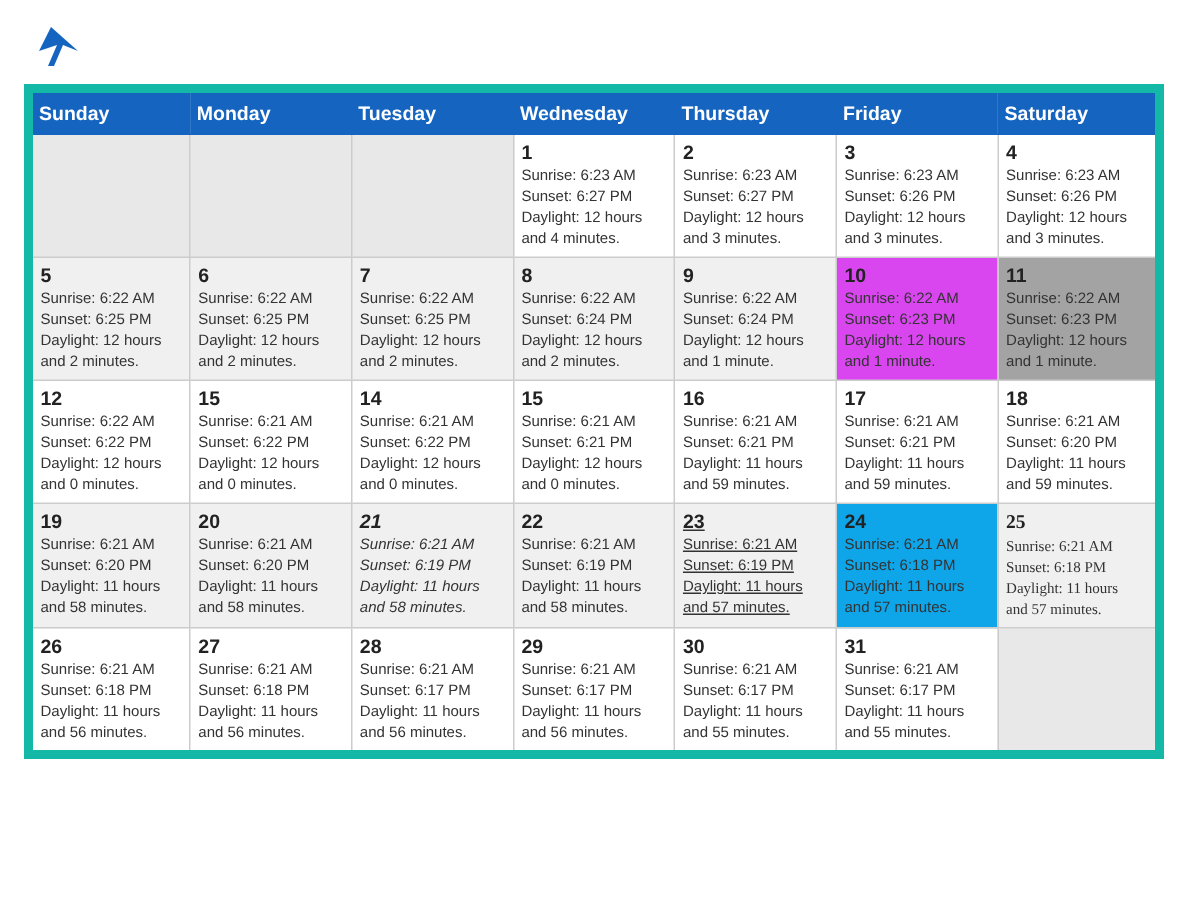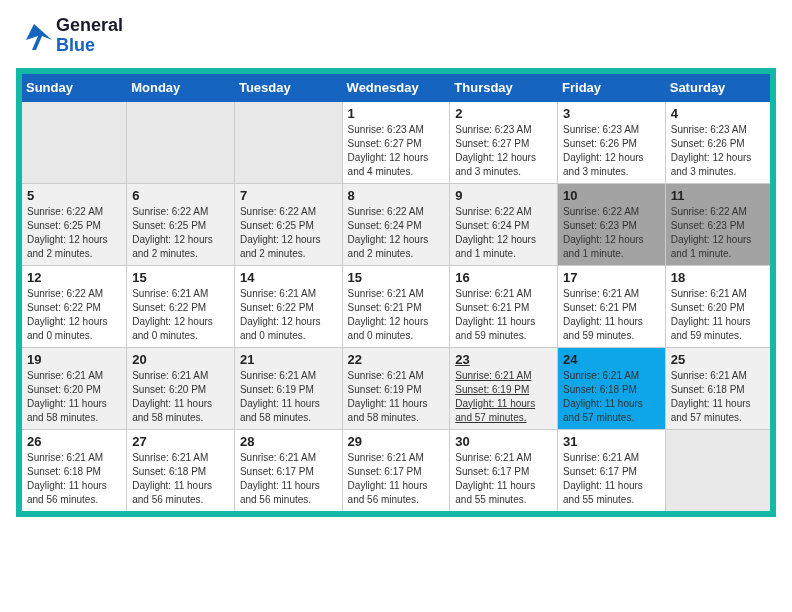--- a/index.html
+++ b/index.html
@@ -86,28 +86,20 @@
   </style>
 </head>
 <body>
 
 <div class="header">
   <div class="logo">
     <div class="logo-row">
       <svg width="36" height="28" viewBox="0 0 36 28">
         <polygon points="18,2 36,18 26,14 20,28 16,28 22,14 10,18" fill="#1565c0"></polygon>
       </svg>
-      <div>
-        <div style="font-size:18px;font-weight:bold;color:#1a1a2e;line-height:1.1;">
-          <span>General</span>
-        </div>
-        <div style="font-size:18px;font-weight:bold;color:#1565c0;line-height:1.1;">
-          <span>Blue</span>
-        </div>
-      </div>
     </div>
   </div>
   <div class="title-block">
     <div class="month-title"></div>
     <div class="location"></div>
   </div>
 </div>
 
 <table class="calendar">
   <thead>
@@ -184,21 +176,21 @@
 Daylight: 12 hours
 and 2 minutes.</div>
         </td>
         <td style="background: rgb(240, 240, 240);">
           <span class="day-num">9</span>
           <div class="day-info" style="white-space: pre-line;">Sunrise: 6:22 AM
 Sunset: 6:24 PM
 Daylight: 12 hours
 and 1 minute.</div>
         </td>
-        <td style="background: #a3a3a3;">
+        <td style="background: #d946ef;">
           <span class="day-num">10</span>
           <div class="day-info" style="white-space: pre-line;">Sunrise: 6:22 AM
 Sunset: 6:23 PM
 Daylight: 12 hours
 and 1 minute.</div>
         </td>
         <td style="background: #a3a3a3;">
           <span class="day-num">11</span>
           <div class="day-info" style="white-space: pre-line;">Sunrise: 6:22 AM
 Sunset: 6:23 PM
@@ -265,21 +257,21 @@
 Daylight: 11 hours
 and 58 minutes.</div>
         </td>
         <td style="background: rgb(240, 240, 240);">
           <span class="day-num">20</span>
           <div class="day-info" style="white-space: pre-line;">Sunrise: 6:21 AM
 Sunset: 6:20 PM
 Daylight: 11 hours
 and 58 minutes.</div>
         </td>
-        <td style="background: rgb(240, 240, 240);">
+        <td style="background: rgb(240, 240, 240); font-style: italic;">
           <span class="day-num">21</span>
           <div class="day-info" style="white-space: pre-line;">Sunrise: 6:21 AM
 Sunset: 6:19 PM
 Daylight: 11 hours
 and 58 minutes.</div>
         </td>
         <td style="background: rgb(240, 240, 240);">
           <span class="day-num">22</span>
           <div class="day-info" style="white-space: pre-line;">Sunrise: 6:21 AM
 Sunset: 6:19 PM
@@ -293,21 +285,21 @@
 Daylight: 11 hours
 and 57 minutes.</div>
         </td>
         <td style="background: #0ea5e9;">
           <span class="day-num">24</span>
           <div class="day-info" style="white-space: pre-line;">Sunrise: 6:21 AM
 Sunset: 6:18 PM
 Daylight: 11 hours
 and 57 minutes.</div>
         </td>
-        <td style="background: rgb(240, 240, 240);">
+        <td style="background: rgb(240, 240, 240); font-family: Liberation Serif, serif;">
           <span class="day-num">25</span>
           <div class="day-info" style="white-space: pre-line;">Sunrise: 6:21 AM
 Sunset: 6:18 PM
 Daylight: 11 hours
 and 57 minutes.</div>
         </td>
       </tr>
       <tr>
         <td style="background: rgb(255, 255, 255);">
           <span class="day-num">26</span>

